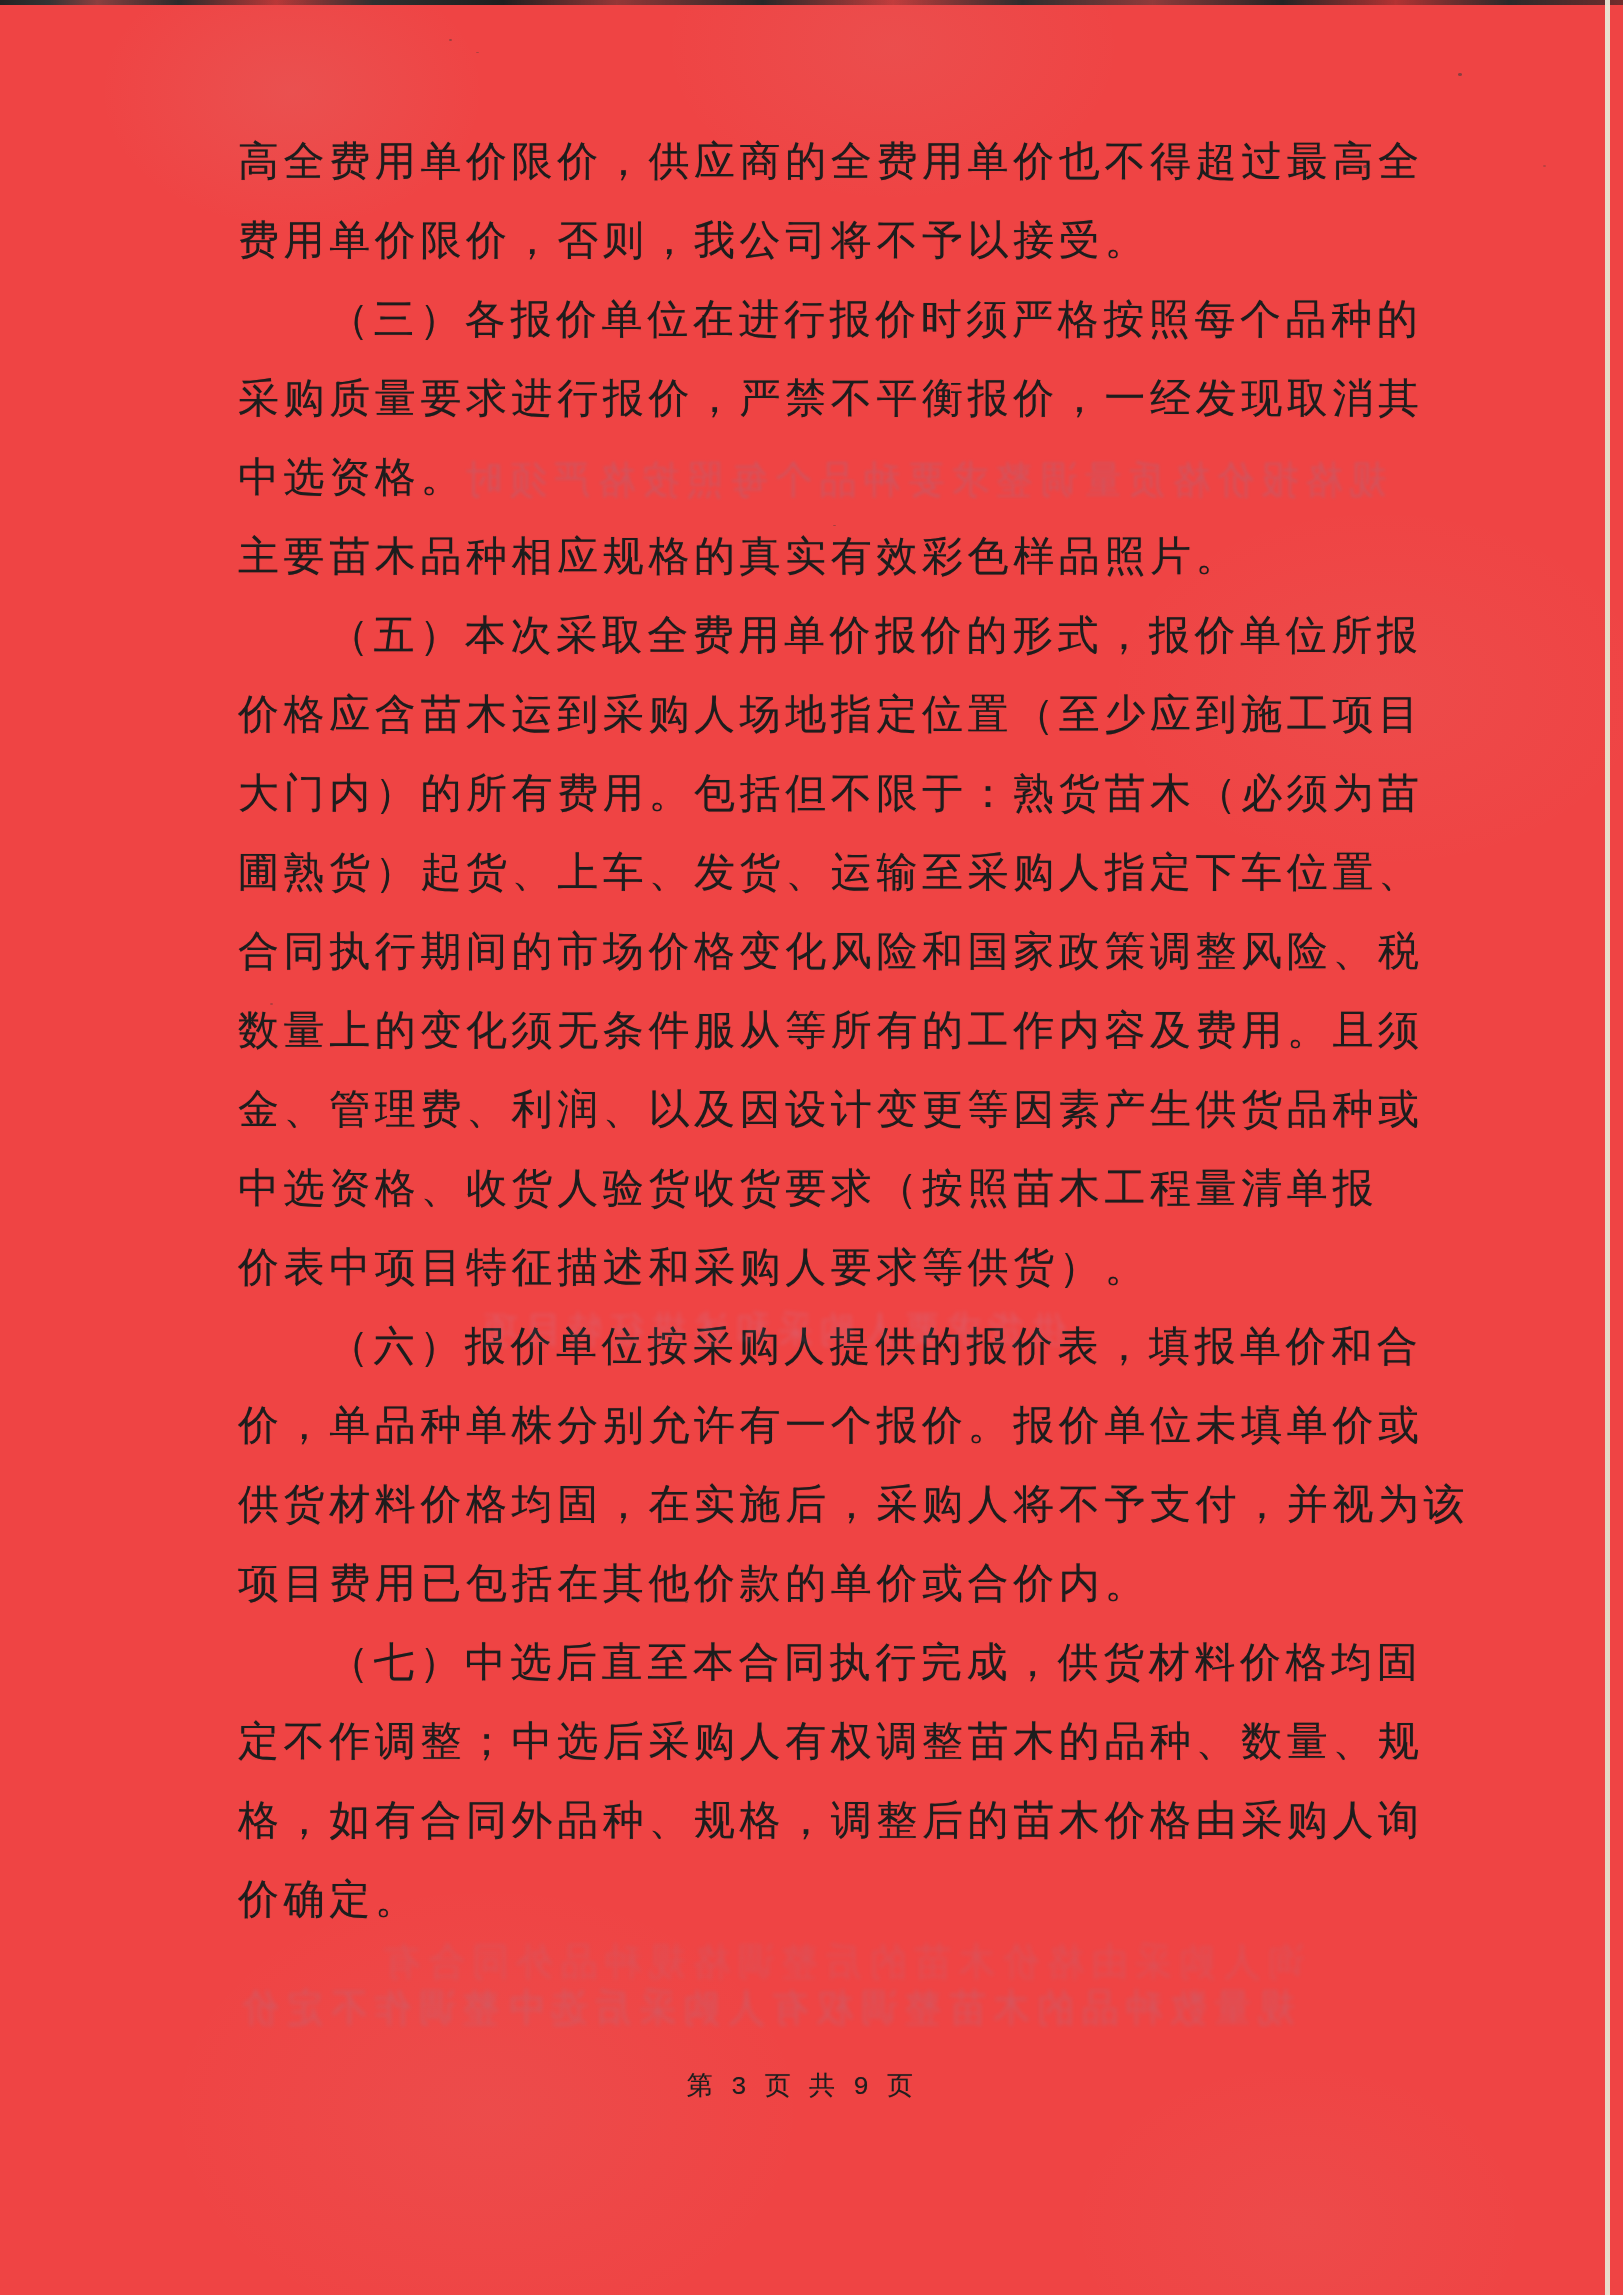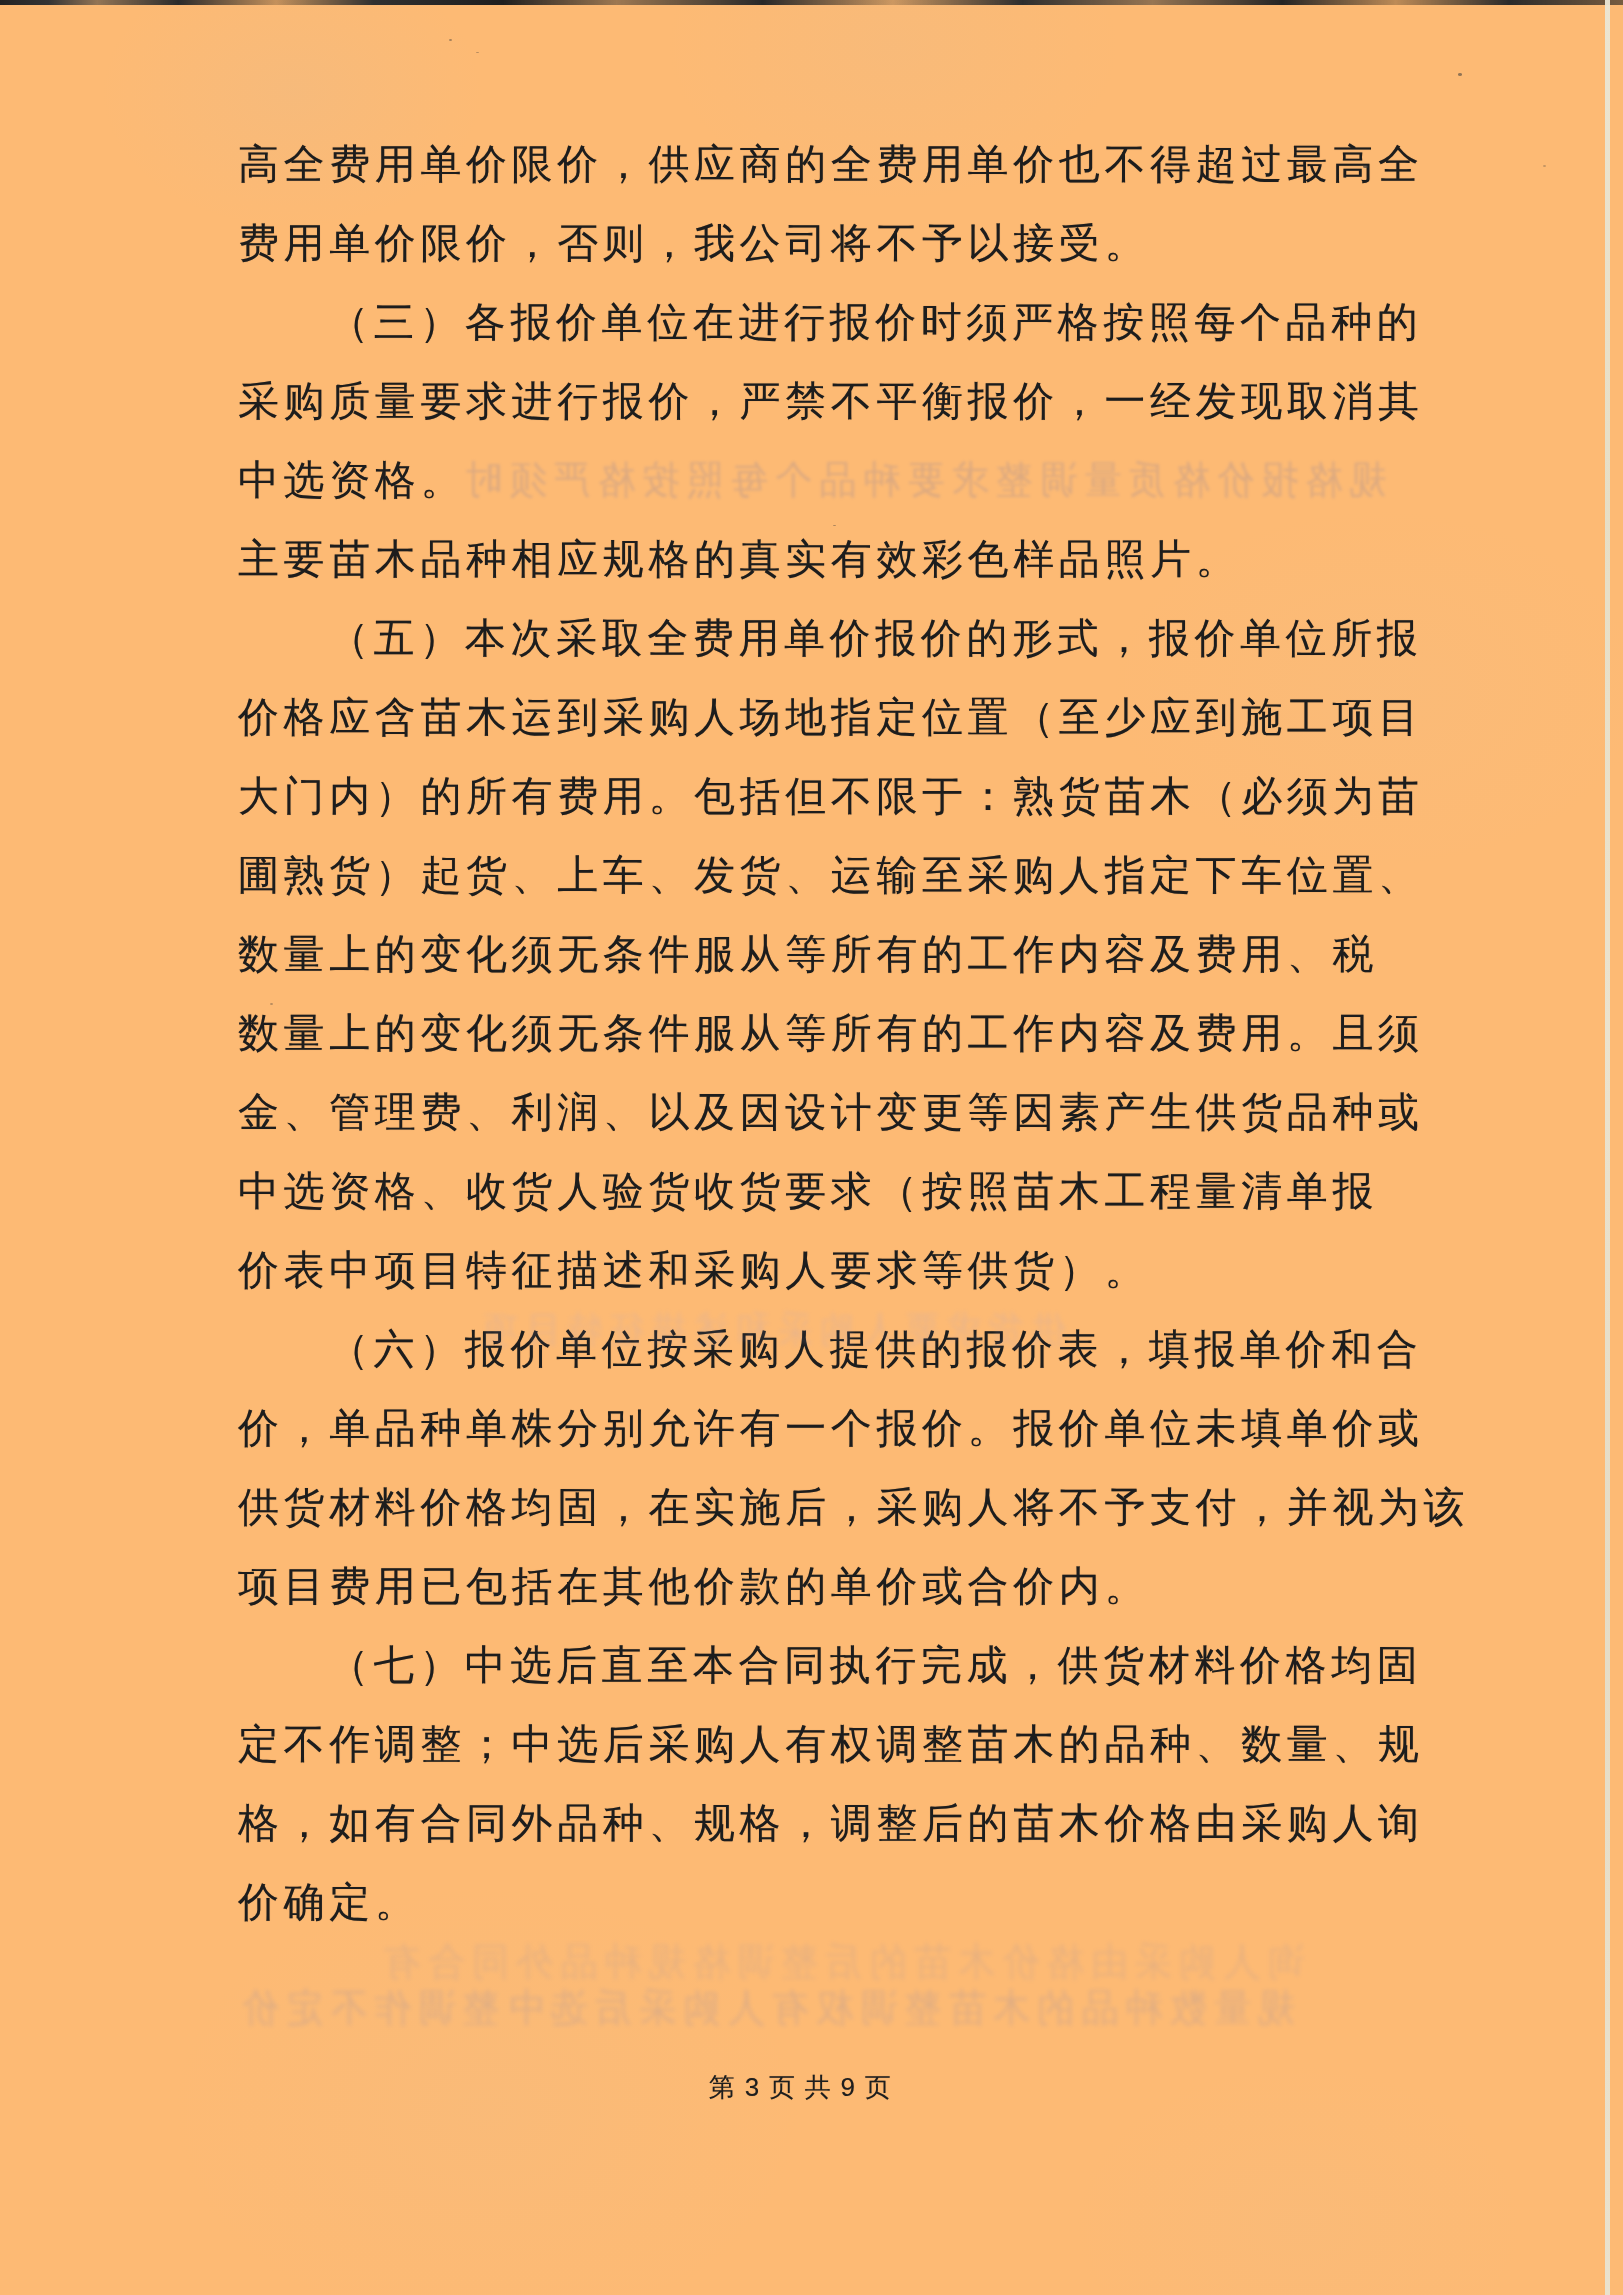--- a/index.html
+++ b/index.html
@@ -1,21 +1,21 @@
 <!DOCTYPE html>
 <html lang="zh" style="font-size:10.5px"><head>
 <meta charset="utf-8">
 <style>
   html,body{margin:0;padding:0;background:#888;}
   .page{
     position:relative;
     width:1623px;height:2295px;
-    background:#fdba74;
+    background:#ef4444;
     overflow:hidden;
-    font-family:Liberation Sans, sans-serif;
+    font-family:Liberation Mono, monospace;
   }
   
   .mottle{
     position:absolute;inset:0;pointer-events:none;
     background:
       radial-gradient(275px 196px at 18% 4%, rgba(190,188,182,0.10), transparent 70%),
       radial-gradient(327px 223px at 55% 2%, rgba(190,188,182,0.08), transparent 70%),
       radial-gradient(393px 262px at 85% 30%, rgba(200,198,190,0.05), transparent 70%),
       radial-gradient(458px 327px at 30% 92%, rgba(195,192,185,0.06), transparent 70%),
       radial-gradient(327px 236px at 80% 97%, rgba(195,192,185,0.05), transparent 70%);
@@ -78,21 +78,21 @@
       <div class="line">高全费用单价限价，供应商的全费用单价也不得超过最高全</div>
       <div class="line">费用单价限价，否则，我公司将不予以接受。</div>
       <div class="line indent">（三）各报价单位在进行报价时须严格按照每个品种的</div>
       <div class="line">采购质量要求进行报价，严禁不平衡报价，一经发现取消其</div>
       <div class="line">中选资格。</div>
       <div class="line">主要苗木品种相应规格的真实有效彩色样品照片。</div>
       <div class="line indent">（五）本次采取全费用单价报价的形式，报价单位所报</div>
       <div class="line">价格应含苗木运到采购人场地指定位置（至少应到施工项目</div>
       <div class="line">大门内）的所有费用。包括但不限于：熟货苗木（必须为苗</div>
       <div class="line">圃熟货）起货、上车、发货、运输至采购人指定下车位置、</div>
-      <div class="line">数量上的变化须无条件服从等所有的工作内容及费用、税</div>
+      <div class="line">合同执行期间的市场价格变化风险和国家政策调整风险、税</div>
       <div class="line">数量上的变化须无条件服从等所有的工作内容及费用。且须</div>
       <div class="line">金、管理费、利润、以及因设计变更等因素产生供货品种或</div>
       <div class="line">中选资格、收货人验货收货要求（按照苗木工程量清单报</div>
       <div class="line">价表中项目特征描述和采购人要求等供货）。</div>
       <div class="line indent">（六）报价单位按采购人提供的报价表，填报单价和合</div>
       <div class="line">价，单品种单株分别允许有一个报价。报价单位未填单价或</div>
       <div class="line">供货材料价格均固，在实施后，采购人将不予支付，并视为该</div>
       <div class="line">项目费用已包括在其他价款的单价或合价内。</div>
       <div class="line indent">（七）中选后直至本合同执行完成，供货材料价格均固</div>
       <div class="line">定不作调整；中选后采购人有权调整苗木的品种、数量、规</div>

